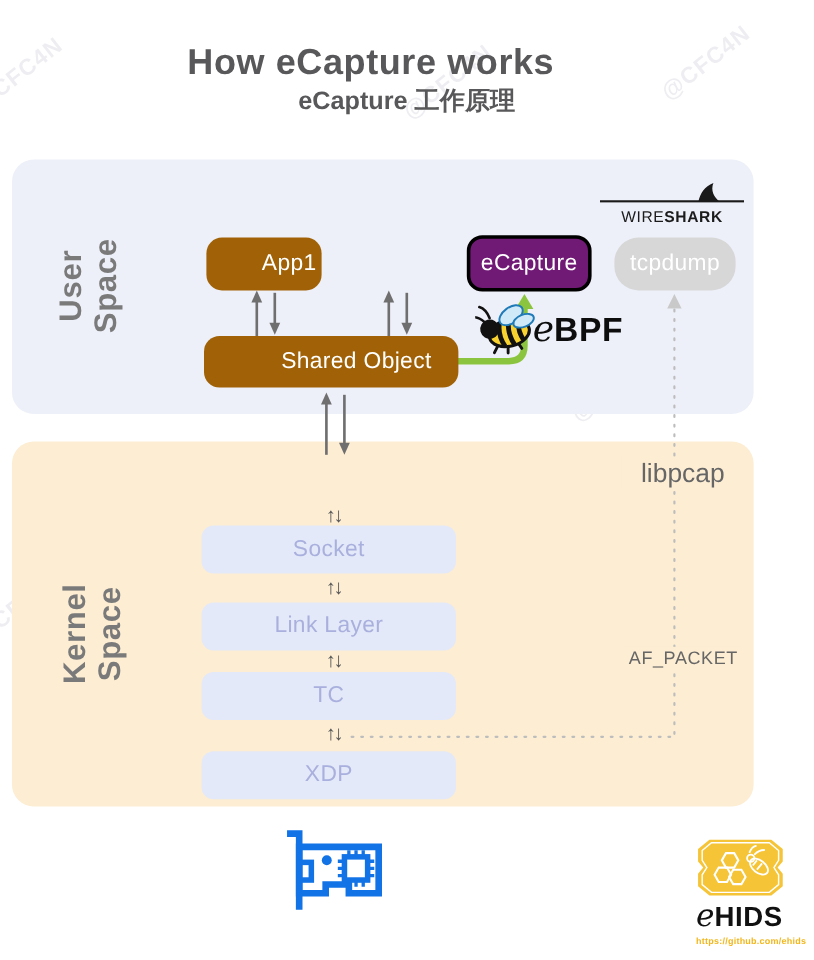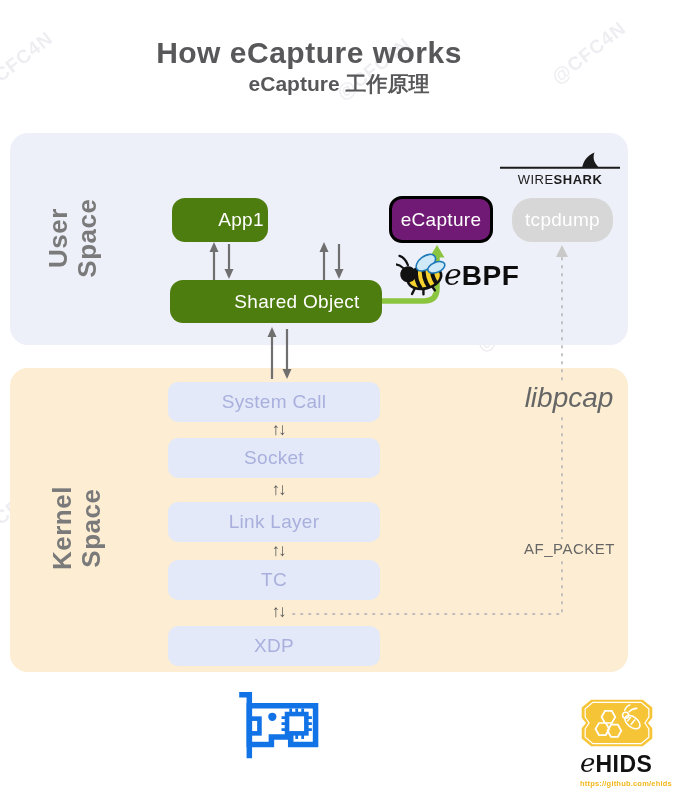--- a/index.html
+++ b/index.html
@@ -13,29 +13,29 @@
   .subtitle{position:absolute;left:0;top:70px;width:678px;text-align:center;
          font-size:21px;font-weight:bold;color:#58585a;}
   .panel{position:absolute;left:10px;width:618px;border-radius:18px;}
   .panel.user{top:133px;height:212px;background:#eef0f9;}
   .panel.kernel{top:368px;height:304px;background:#fcedd3;}
   .vwrap{position:absolute;display:flex;align-items:center;justify-content:center;}
   .vlabel{transform:rotate(-90deg);color:#7a7a7a;font-weight:bold;font-size:26px;
           text-align:center;line-height:1.12;letter-spacing:.5px;white-space:nowrap;}
   .box{position:absolute;display:flex;align-items:center;justify-content:center;
        border-radius:13px;color:#fff;font-size:19px;font-weight:500;letter-spacing:.3px;box-sizing:border-box;}
-  .peach{background:#4d7c0f;padding-left:42px;}
+  .peach{background:#a16207;padding-left:42px;}
   .greenbox{background:#701a75;border:3px solid #000000;}
   .graybox{background:#d7d7d7;border-radius:20px;}
   .kbox{position:absolute;left:168px;width:212px;height:40px;background:#e3e9f8;border-radius:10px;
         display:flex;align-items:center;justify-content:center;color:#a9b0dd;font-size:19px;letter-spacing:.3px;}
   .updown{position:absolute;left:258px;width:40px;height:20px;text-align:center;color:#555;
           font-size:17px;font-weight:bold;letter-spacing:-2px;line-height:19px;}
   .sidelabel{position:absolute;background:#fcedd3;color:#666;text-align:center;padding:1px 4px;}
-  .libpcap{left:518px;top:381px;width:94px;font-size:28px;font-style:italic;}
+  .libpcap{left:518px;top:381px;width:94px;font-size:22px;}
   .afpacket{left:520px;top:539px;width:90px;font-size:15px;letter-spacing:.5px;}
   .wslogo{position:absolute;left:497px;top:152px;width:126px;text-align:center;}
   .wstext{font-size:13px;color:#1b1b1b;letter-spacing:.5px;line-height:1.1;white-space:nowrap;}
   .wstext .wire{font-weight:400;}
   .wstext .shark{font-weight:800;}
   .ebpflogo{position:absolute;left:396px;top:250px;height:48px;display:flex;align-items:center;}
   .ebpftext{font-size:28px;color:#0d0d0d;margin-left:-4px;white-space:nowrap;text-align:center;}
   .ebpftext .e{font-family:"DejaVu Serif",serif;font-style:italic;font-size:30px;font-weight:500;}
   .ebpftext .bpf{font-weight:800;letter-spacing:.5px;}
   .overlay{position:absolute;left:0;top:0;pointer-events:none;}
@@ -131,23 +131,20 @@
         <path d="M22 18 q-4 10 0 20 M30 17.5 q-4 10.5 0 21 M38 20 q-3 8 0 16" stroke="#111" stroke-width="4" fill="none"></path>
         <ellipse cx="33" cy="14" rx="11" ry="6.5" fill="#cfe9f8" stroke="#1f7ab8" stroke-width="1.6" transform="rotate(-22 33 14)"></ellipse>
         <ellipse cx="42" cy="21" rx="9" ry="5" fill="#cfe9f8" stroke="#1f7ab8" stroke-width="1.6" transform="rotate(-8 42 21)"></ellipse>
         <circle cx="13" cy="21" r="8" fill="#111"></circle>
         <path d="M10 14 q-4 -6 -9 -6 M15 12 q-1 -8 -6 -11" stroke="#111" stroke-width="2.2" fill="none" stroke-linecap="round"></path>
       </g>
     </svg>
     <div class="ebpftext"><span class="e">e</span><span class="bpf">BPF</span></div>
   </div>
 
-  <div class="kbox" style="top:382px;">
-    <span>System Call</span>
-  </div>
   <div class="kbox" style="top:502px;">
     <span>Link Layer</span>
   </div>
   <div class="kbox" style="top:438px;">
     <span>Socket</span>
   </div>
   <div class="kbox" style="top:560px;">
     <span>TC</span>
   </div>
   <div class="kbox" style="top:626px;">

